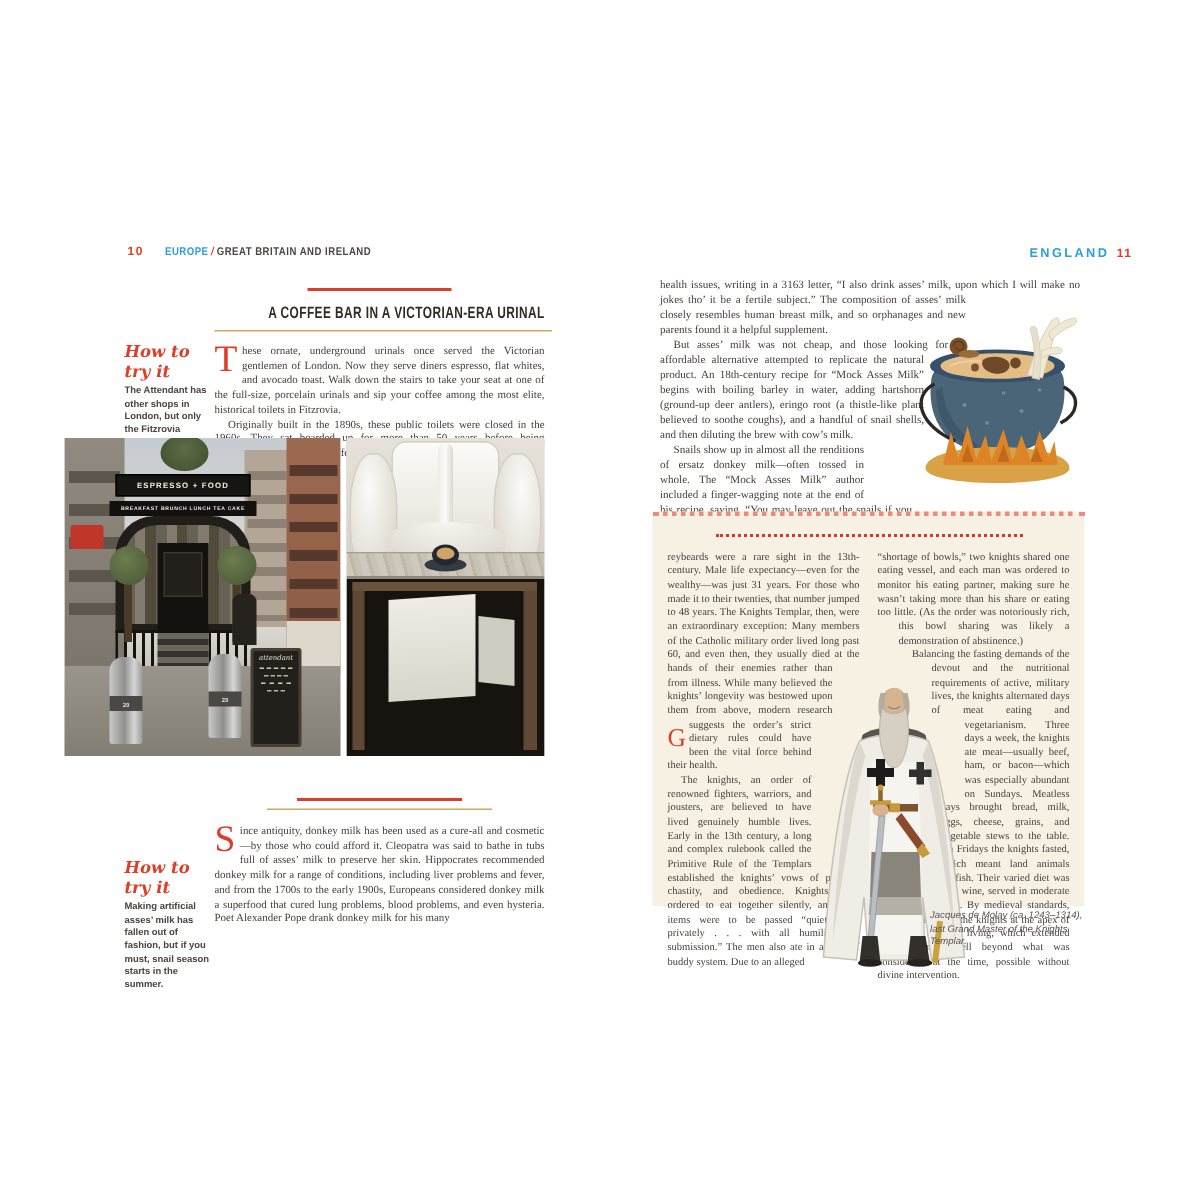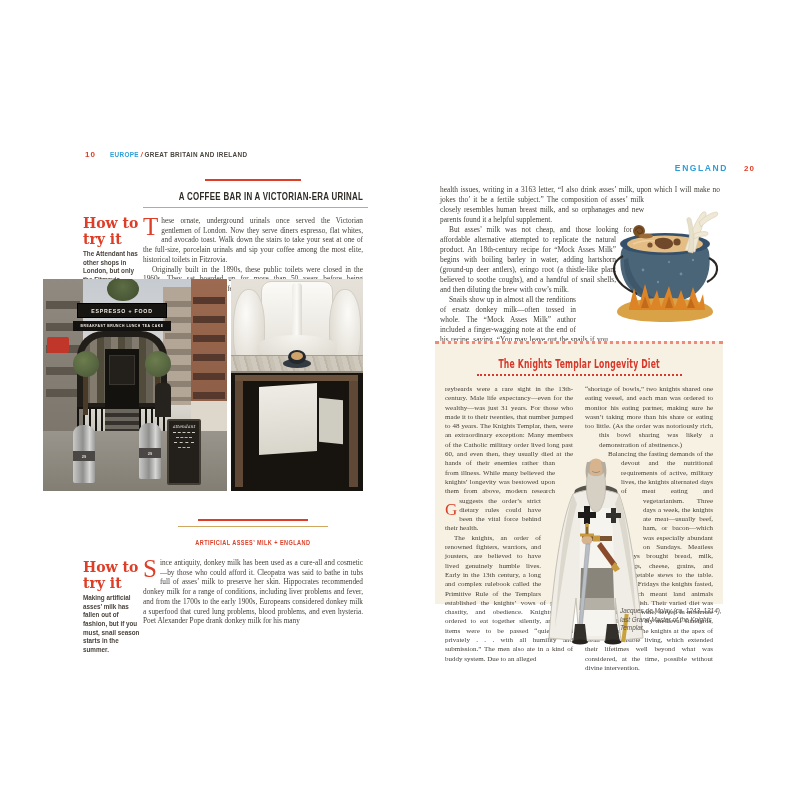--- a/index.html
+++ b/index.html
@@ -20,21 +20,21 @@
   .rule-red { height:2px; background:#dd3e27; width:96px; margin:0 auto 5px; }
   .a-title { text-align:right; }
   .a-title span { display:inline-block; font-family:"Liberation Sans",sans-serif; font-weight:700;
                   font-size:11px; letter-spacing:0.4px; color:#2f2b26; transform:scaleX(0.72); white-space:nowrap; }
   .rule-tan { height:1px; background:#cfa75f; width:225px; margin:3px auto 4px; }
   .a-sub { text-align:center; }
   .a-sub span { display:inline-block; font-family:"Liberation Sans",sans-serif; font-weight:700;
                 font-size:7.5px; letter-spacing:0.6px; color:#dd3e27; transform:scaleX(0.74); white-space:nowrap; }
 
   
-  .howto-h { font-family:"DejaVu Serif",serif; font-weight:700; font-size:14px; color:#dd3e27; margin-bottom:3px; }
+  .howto-h { font-family:"DejaVu Serif",serif; font-style:italic; font-weight:700; font-size:11px; color:#dd3e27; margin-bottom:3px; }
   .howto-t { font-family:"Liberation Sans",sans-serif; font-weight:700; font-size:6.3px; line-height:1.38; color:#4a443d; }
 
   
   .bodytxt { font-size:7.3px; line-height:9.7px; text-align:justify; color:#45403a; }
   .bodytxt-r { font-size:7.4px; line-height:10px; text-align:justify; color:#45403a; }
   .indent { text-indent:9px; }
   .dc { float:left; color:#dd3e27; font-size:25px; line-height:21px; padding-right:3px; font-family:"Liberation Serif",serif; }
   .dc-sm { float:left; color:#dd3e27; font-size:17px; line-height:14px; padding-right:2px; font-family:"Liberation Serif",serif; }
   .fr { float:right; clear:right; }
   .fl { float:left; clear:left; }
@@ -54,21 +54,21 @@
   .sign-txt { font-family:"Liberation Sans",sans-serif; font-weight:700; color:#f2ede2; text-align:center; white-space:nowrap; }
   .chalk-script { font-family:"DejaVu Serif",serif; font-style:italic; color:#e8e4da; text-align:center; }
   .churn-num { font-family:"Liberation Sans",sans-serif; font-weight:700; font-size:4px; color:#ddd; text-align:center; }
   svg { display:block; }
 </style>
 </head>
 <body>
 
 <div class="canvas">
 
-  <div class="ab" style="left:43px; top:147px; width:320px; height:520px;padding-left:48px;">
+  <div class="ab" style="left:43px; top:160px; width:320px; height:520px;padding-left:48px;">
 
     <div class="ab folio" style="left:42px; top:3px;">10</div>
     <div class="ab crumb" style="left:67px; top:3px;">
       <span class="region">EUROPE</span><span class="slash">/</span><span>GREAT BRITAIN AND IRELAND</span>
     </div>
 
     <div class="ab" style="left:100px; top:32px; width:220px;">
       <div class="rule-red"></div>
       <div class="a-title"><span>A COFFEE BAR IN A VICTORIAN-ERA URINAL</span></div>
       <div class="rule-tan"></div>
@@ -150,37 +150,36 @@
       <div class="ab" style="left:4px;top:96px;width:8px;height:112px;background:#5f4836;"></div>
       <div class="ab" style="left:118px;top:96px;width:9px;height:112px;background:#5f4836;"></div>
       <div class="ab" style="left:4px;top:96px;width:123px;height:6px;background:#6a523c;"></div>
       <div class="ab" style="left:28px;top:106px;width:58px;height:68px;background:linear-gradient(#eeece5,#d8d5cb);transform:skewY(-4deg);"></div>
       <div class="ab" style="left:88px;top:120px;width:24px;height:44px;background:#cfccc2;transform:skewY(6deg);"></div>
     </div>
 
     <div class="ab" style="left:100px; top:372px; width:220px;">
       <div class="rule-red" style="width:110px;"></div>
       <div class="rule-tan" style="width:150px;"></div>
-      <div class="a-sub"><span>ARTIFICIAL ASSES’ MILK + ENGLAND</span></div>
       <div class="bodytxt" style="margin-top:9px;">
         <p><span class="dc">S</span><span>ince antiquity, donkey milk has been used as a cure-all and cosmetic—by those who could afford it. Cleopatra was said to bathe in tubs full of asses’ milk to preserve her skin. Hippocrates recommended donkey milk for a range of conditions, including liver problems and fever, and from the 1700s to the early 1900s, Europeans considered donkey milk a superfood that cured lung problems, blood problems, and even hysteria. Poet Alexander Pope drank donkey milk for his many</span></p>
       </div>
     </div>
 
     <div class="ab" style="left:40px; top:412px; width:58px;">
       <div class="howto-h">How to try it</div>
       <div class="howto-t">Making artificial asses’ milk has fallen out of fashion, but if you must, snail season starts in the summer.</div>
     </div>
   </div>
 
   <div class="ab" style="left:435px; top:160px; width:322px; height:530px;">
 
-    <div class="ab" style="right:2px; top:3px; display:flex; gap:16px; align-items:flex-end;">
+    <div class="ab" style="right:2px; top:3px; display:flex; gap:5px; align-items:flex-end;">
       <span class="hdr-region">ENGLAND</span>
-      <span class="folio">20</span>
+      <span class="folio">11</span>
     </div>
 
     <div class="ab bodytxt-r" style="left:5px; top:25px; width:284px;">
       <div class="fr" style="width:4px;height:18px;"></div>
       <div class="fr" style="width:80px;height:34px;"></div>
       <div class="fr" style="width:108px;height:50px;"></div>
       <div class="fr" style="width:148px;height:42px;"></div>
       <div class="fr" style="width:116px;height:34px;"></div>
       <p><span>health issues, writing in a 3163 letter, “I also drink asses’ milk, upon which I will make no jokes tho’ it be a fertile subject.” The composition of asses’ milk closely resembles human breast milk, and so orphanages and new parents found it a helpful supplement.</span></p>
       <p class="indent"><span>But asses’ milk was not cheap, and those looking for an affordable alternative attempted to replicate the natural product. An 18th-century recipe for “Mock Asses Milk” begins with boiling barley in water, adding hartshorn (ground-up deer antlers), eringo root (a thistle-like plant believed to soothe coughs), and a handful of snail shells, and then diluting the brew with cow’s milk.</span></p>
@@ -209,21 +208,20 @@
       <path d="M36,31 m-3.5,0 a3.5,3.5 0 1,1 7,0 a2.6,2.6 0 1,1 -5.2,0" stroke="#5d3a1b" stroke-width="1" fill="none"></path>
       <ellipse cx="43" cy="36" rx="7" ry="2.6" fill="#9a6a3a"></ellipse>
       <path d="M20,56 C4,64 10,84 34,94" stroke="#2b2724" stroke-width="2.2" fill="none"></path>
       <path d="M106,58 C118,64 116,76 104,82" stroke="#2b2724" stroke-width="2.2" fill="none"></path>
       <path d="M14,112 C14,104 34,98 62,98 C90,98 110,104 110,112 C110,118 90,122 62,122 C34,122 14,118 14,112 Z" fill="#d9a246"></path>
       <path d="M26,108 L31,88 L36,106 L42,84 L48,106 L54,90 L58,107 L66,86 L72,107 L78,90 L84,107 L90,87 L96,105 L100,94 L102,110 L26,110 Z" fill="#dd8526"></path>
       <path d="M38,108 L42,96 L46,108 Z M62,108 L66,96 L70,108 Z M84,108 L88,98 L92,108 Z" fill="#c06a1a"></path>
     </svg>
 
     <div class="ab kbox" style="left:0px; top:181px; width:288px; height:263px;">
-      <div class="kbox-title"><span>The Knights Templar Longevity Diet</span></div>
       <div class="kbox-underline"></div>
       <div class="kcols">
         <div class="kcol">
           <div class="fr" style="width:0;height:78px;"></div>
           <div class="fr" style="width:18px;height:40px;"></div>
           <div class="fr" style="width:32px;height:92px;"></div>
           <p><span class="dc-sm">G</span><span>reybeards were a rare sight in the 13th-century. Male life expectancy—even for the wealthy—was just 31 years. For those who made it to their twenties, that number jumped to 48 years. The Knights Templar, then, were an extraordinary exception: Many members of the Catholic military order lived long past 60, and even then, they usually died at the hands of their enemies rather than from illness. While many believed the knights’ longevity was bestowed upon them from above, modern research suggests the order’s strict dietary rules could have been the vital force behind their health.</span></p>
           <p class="indent"><span>The knights, an order of renowned fighters, warriors, and jousters, are believed to have lived genuinely humble lives. Early in the 13th century, a long and complex rulebook called the Primitive Rule of the Templars established the knights’ vows of poverty, chastity, and obedience. Knights were ordered to eat together silently, and table items were to be passed “quietly and privately . . . with all humility and submission.” The men also ate in a kind of buddy system. Due to an alleged</span></p>
         </div>
         <div class="kcol">

